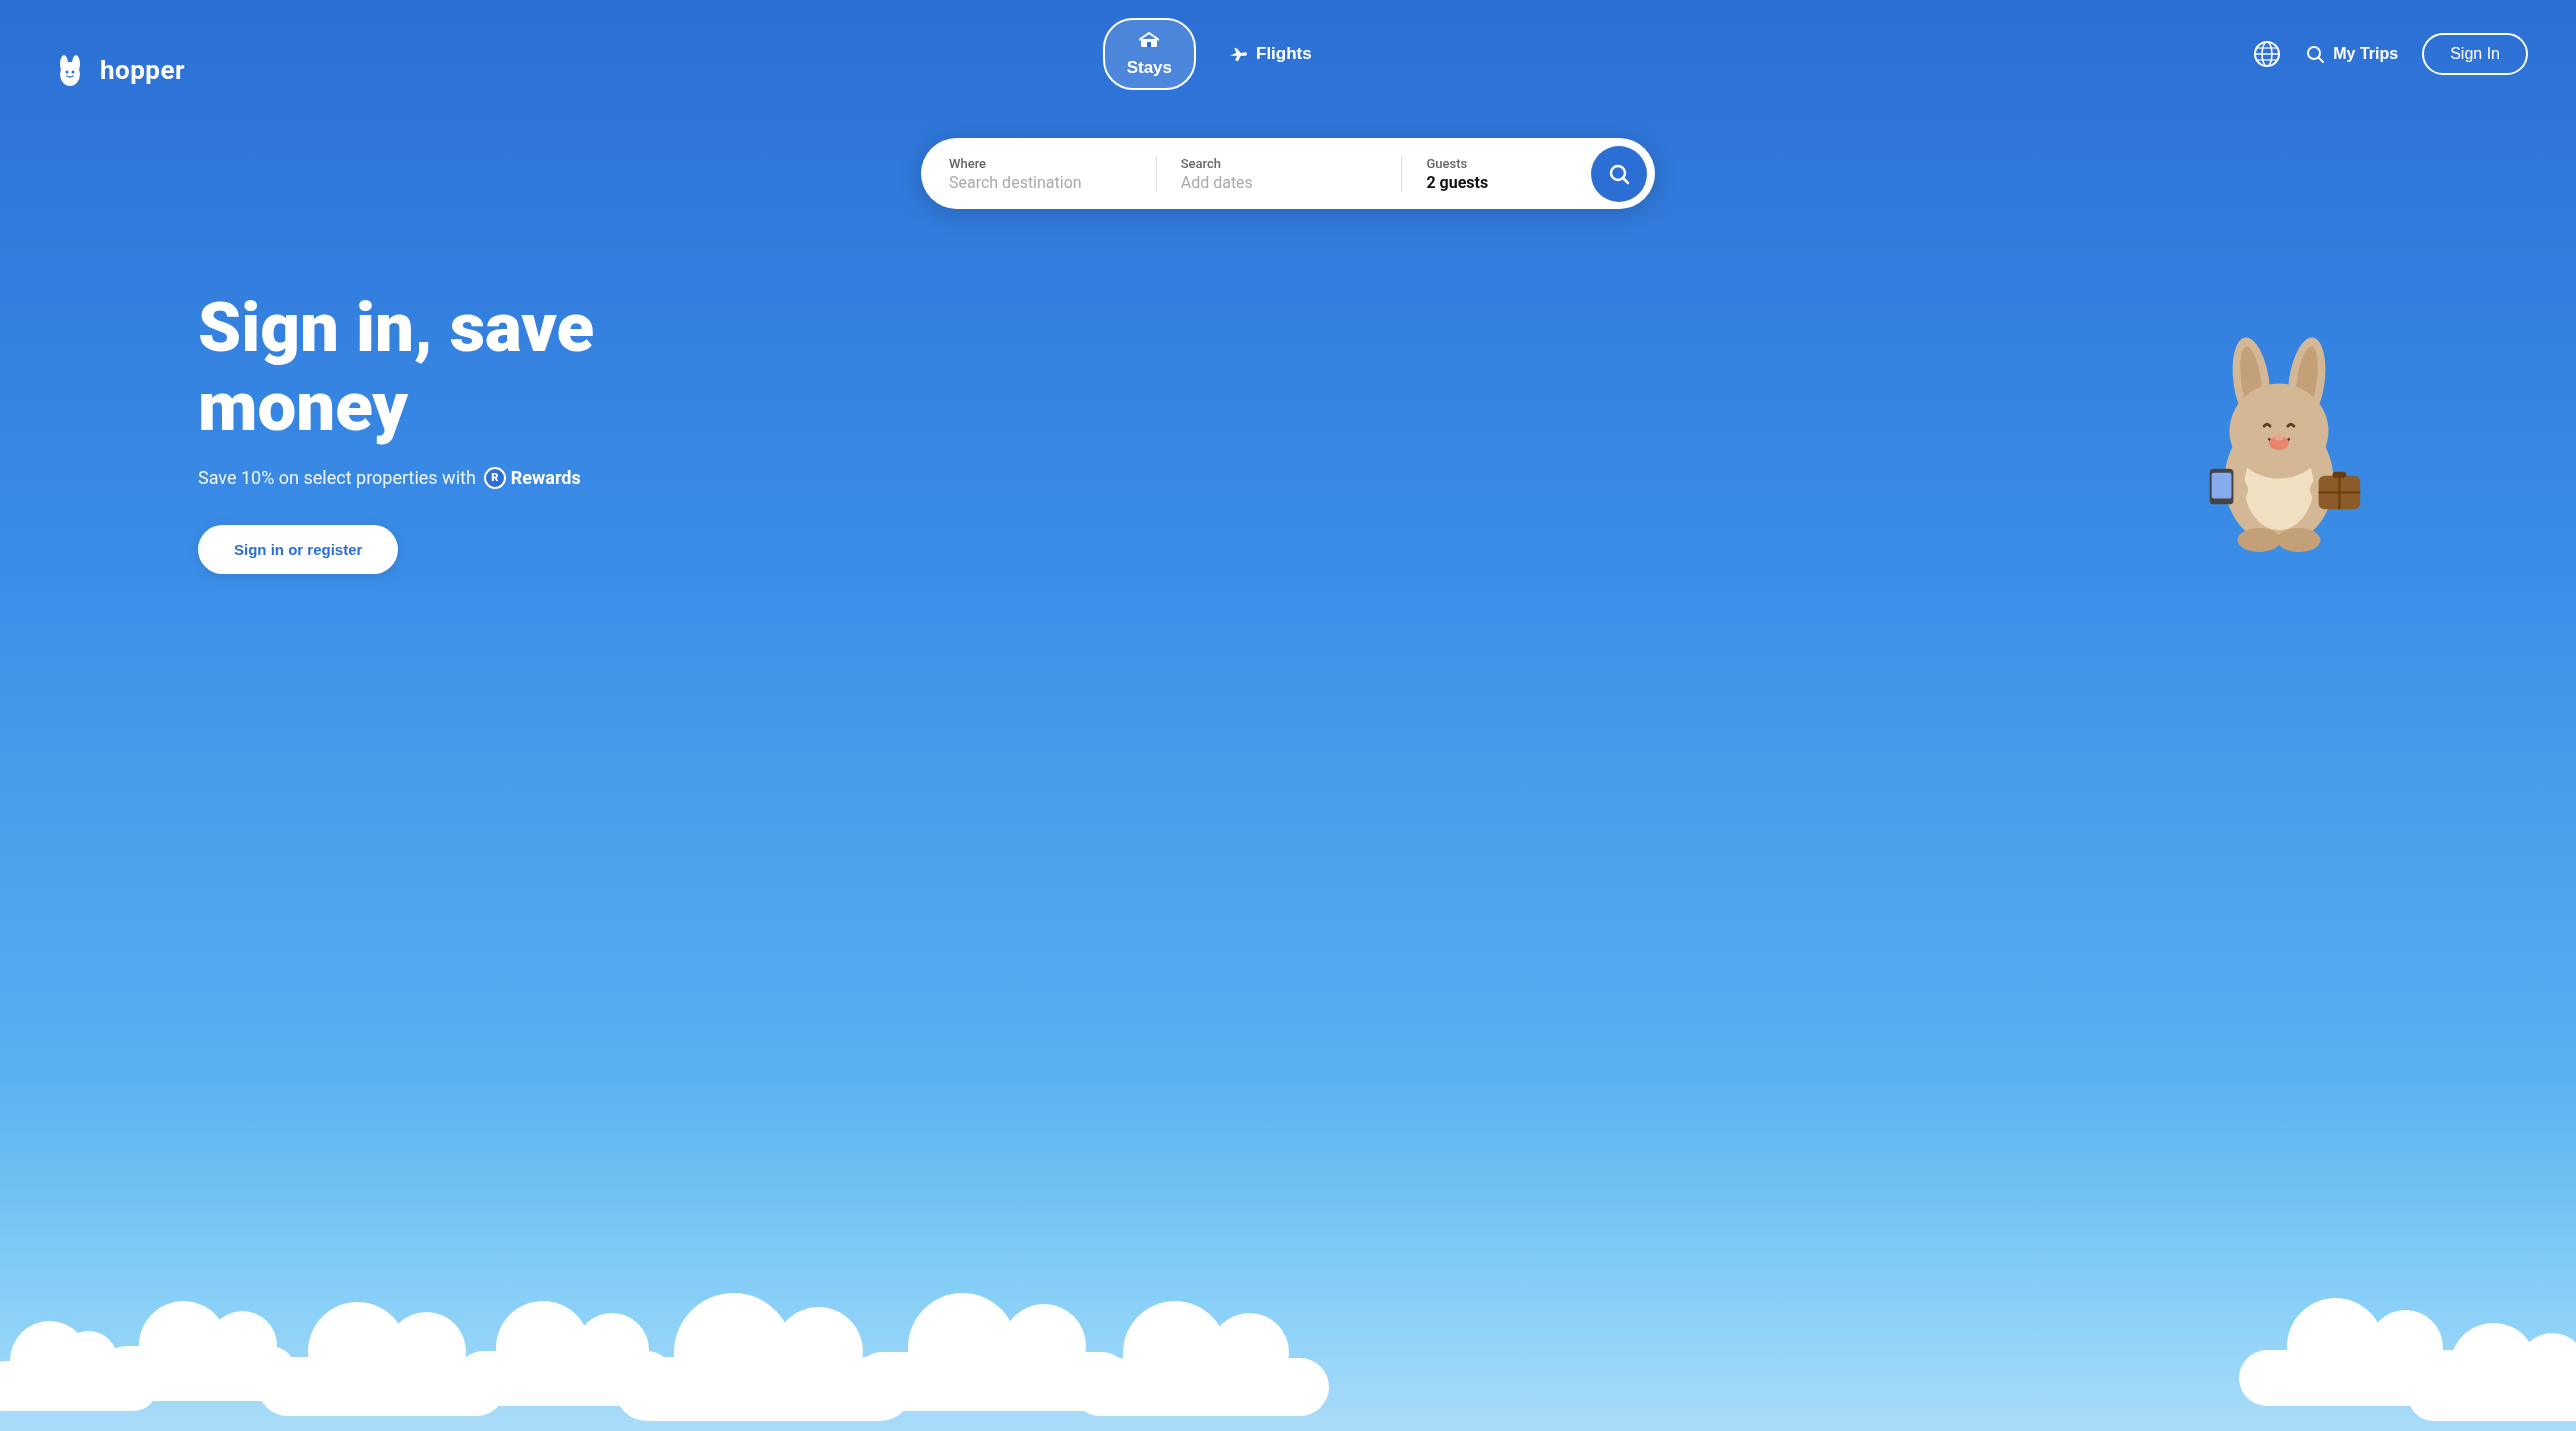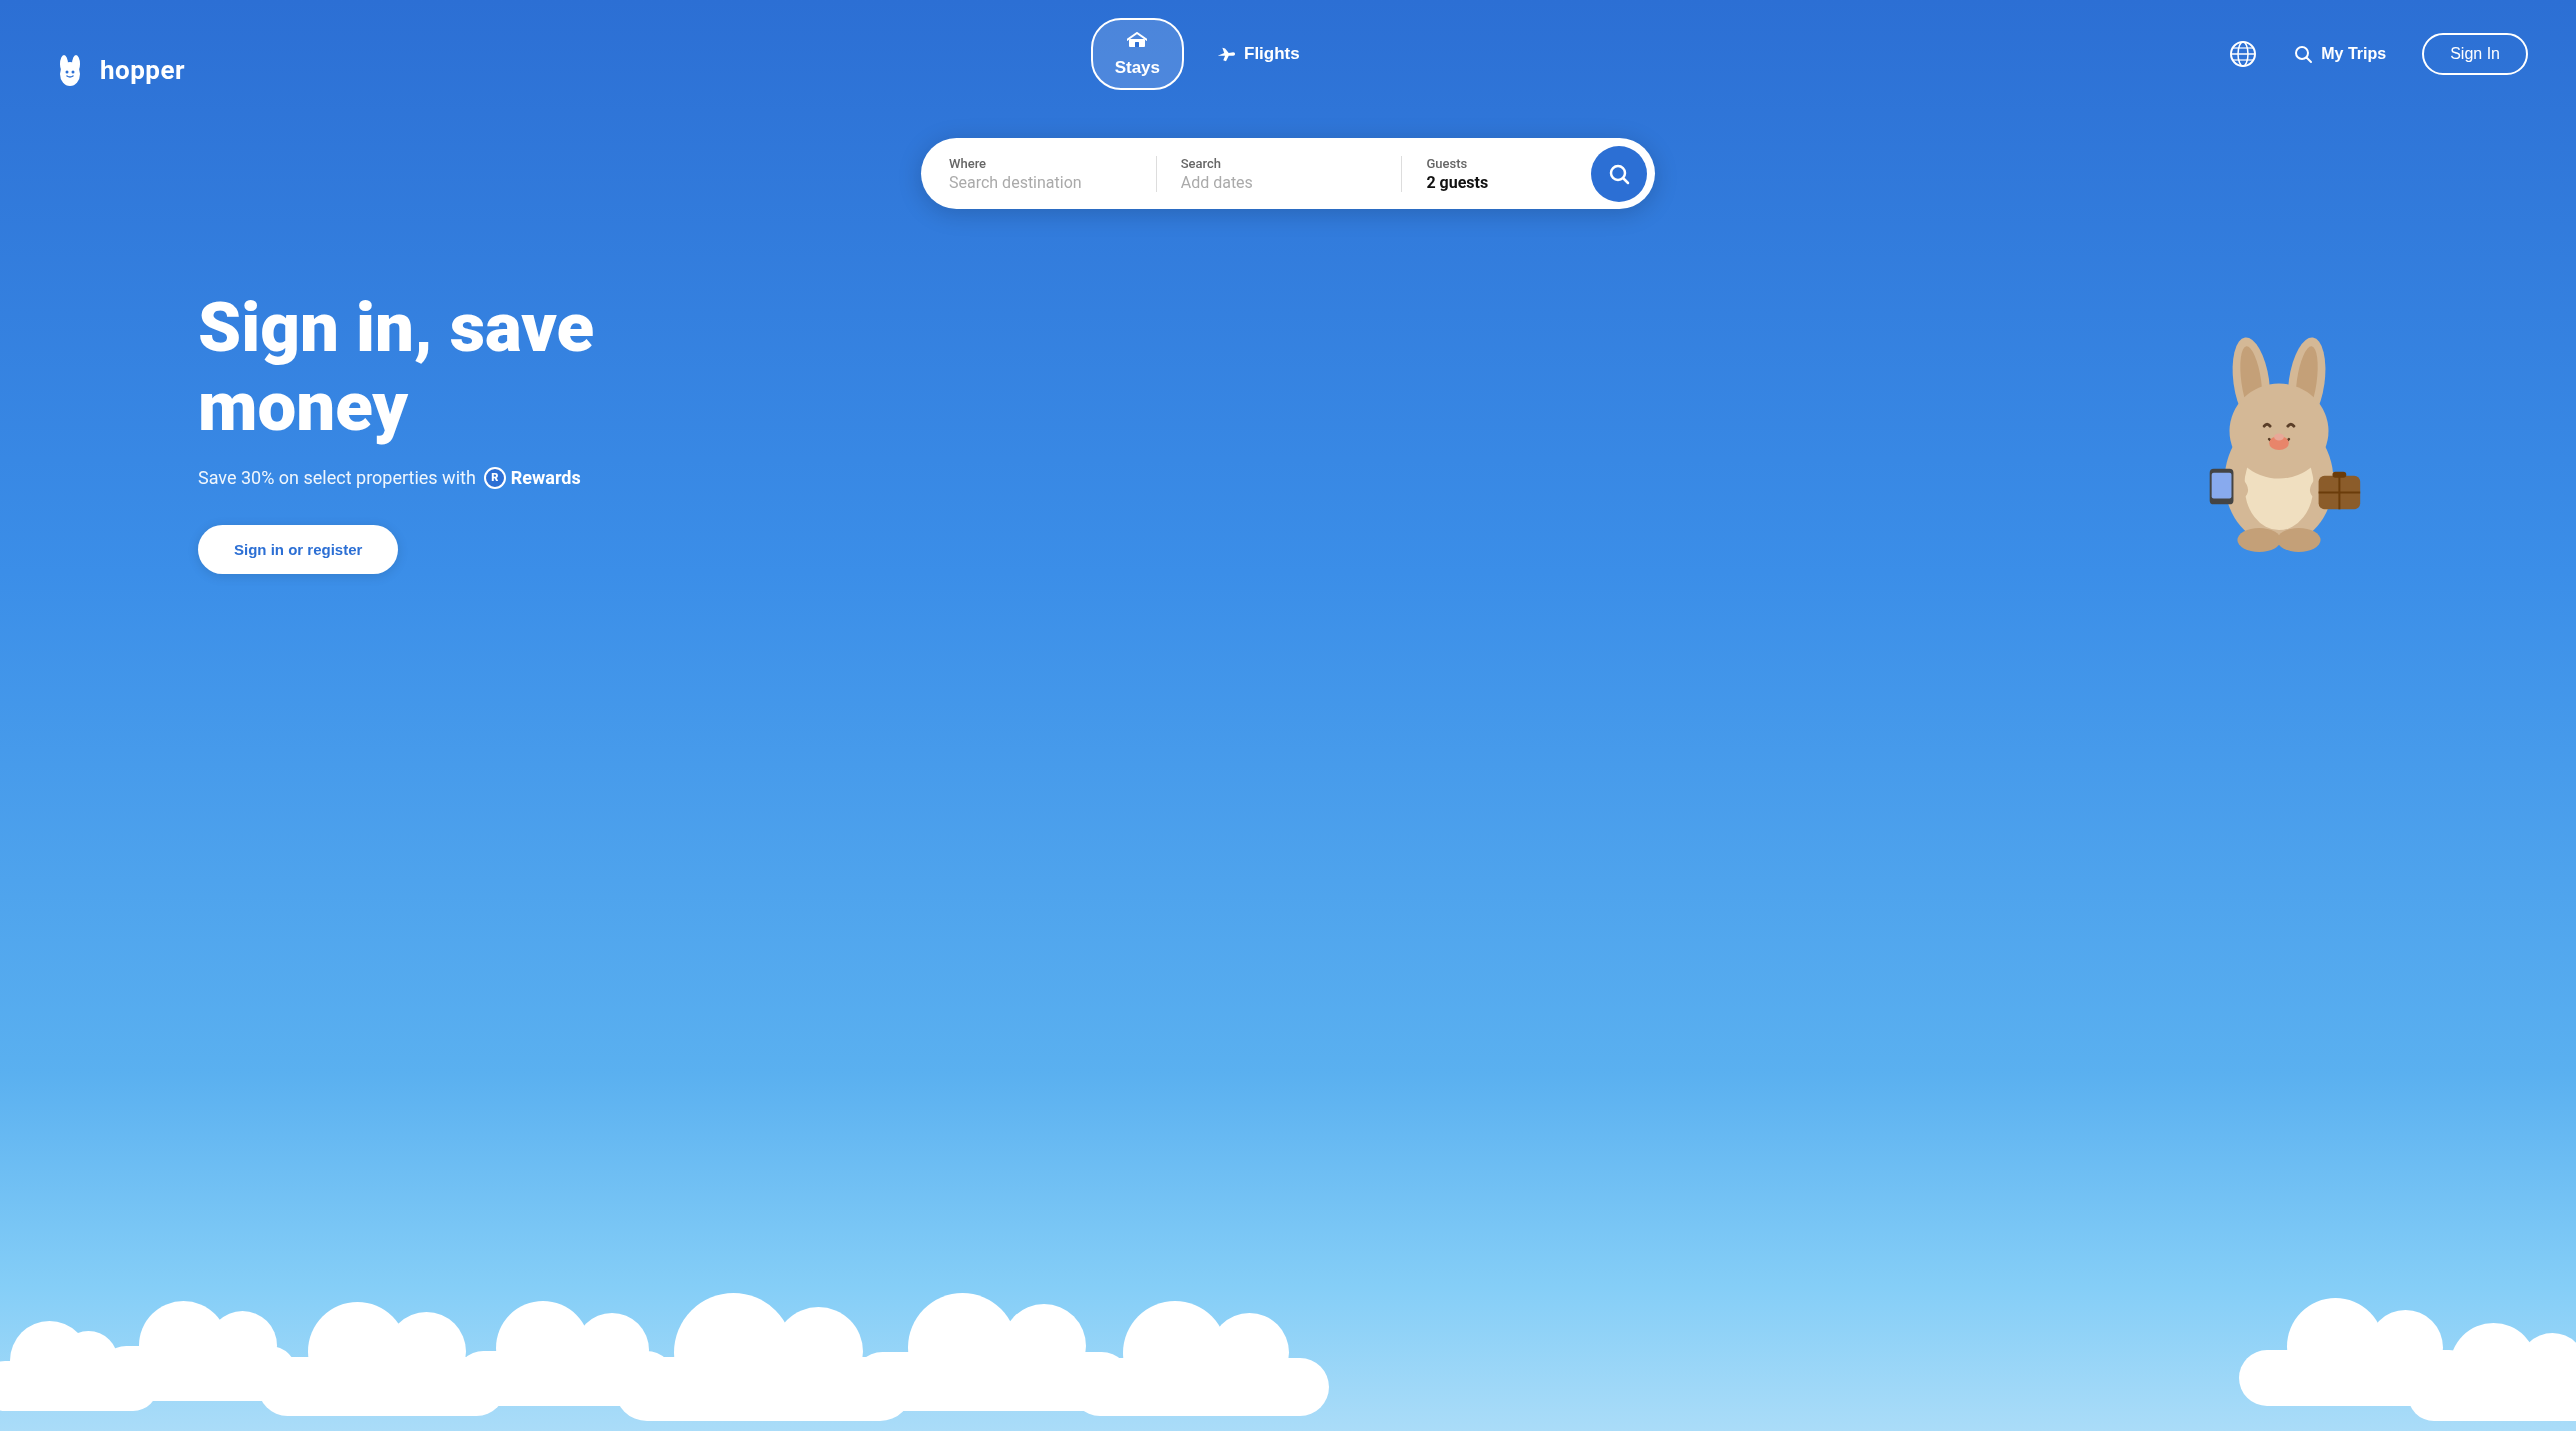--- a/index.html
+++ b/index.html
@@ -59,21 +59,21 @@
 
     .nav-tab.active {
       border: 2px solid #fff;
       background: rgba(255,255,255,0.15);
       flex-direction: column;
     }
 
     .nav-right {
       display: flex;
       align-items: center;
-      gap: 32px;
+      gap: 20px;
     }
 
     .nav-globe {
       color: #fff;
       cursor: pointer;
       width: 28px;
       height: 28px;
     }
 
     .nav-mytrips {
@@ -547,21 +547,21 @@
           <line x1="16.5" y1="16.5" x2="21" y2="21" stroke="white" stroke-width="2.5" stroke-linecap="round"></line>
         </svg>
       </button>
     </div>
   </div>
 
   <div class="hero">
     <div class="hero-text">
       <h1 class="hero-title">Sign in, save money</h1>
       <p class="hero-subtitle">
-        <span>Save 30% on select properties with</span>
+        <span>Save 10% on select properties with</span>
         <span class="rewards-badge">
           <span class="rewards-icon">R</span>
           <span>Rewards</span>
         </span>
       </p>
       <button class="hero-btn">
         <span>Sign in or register</span>
       </button>
     </div>
 

